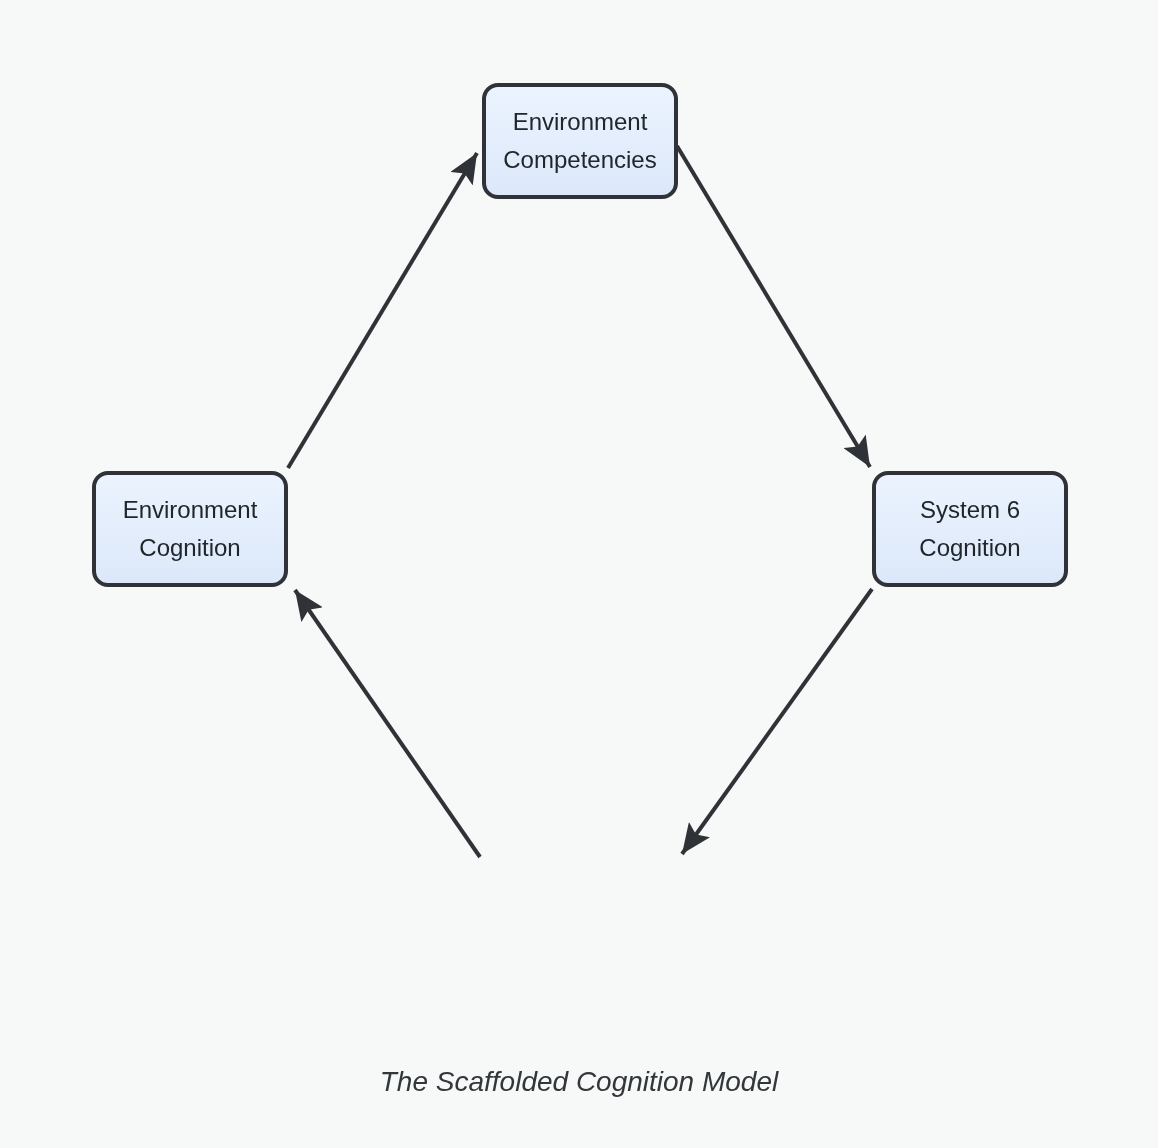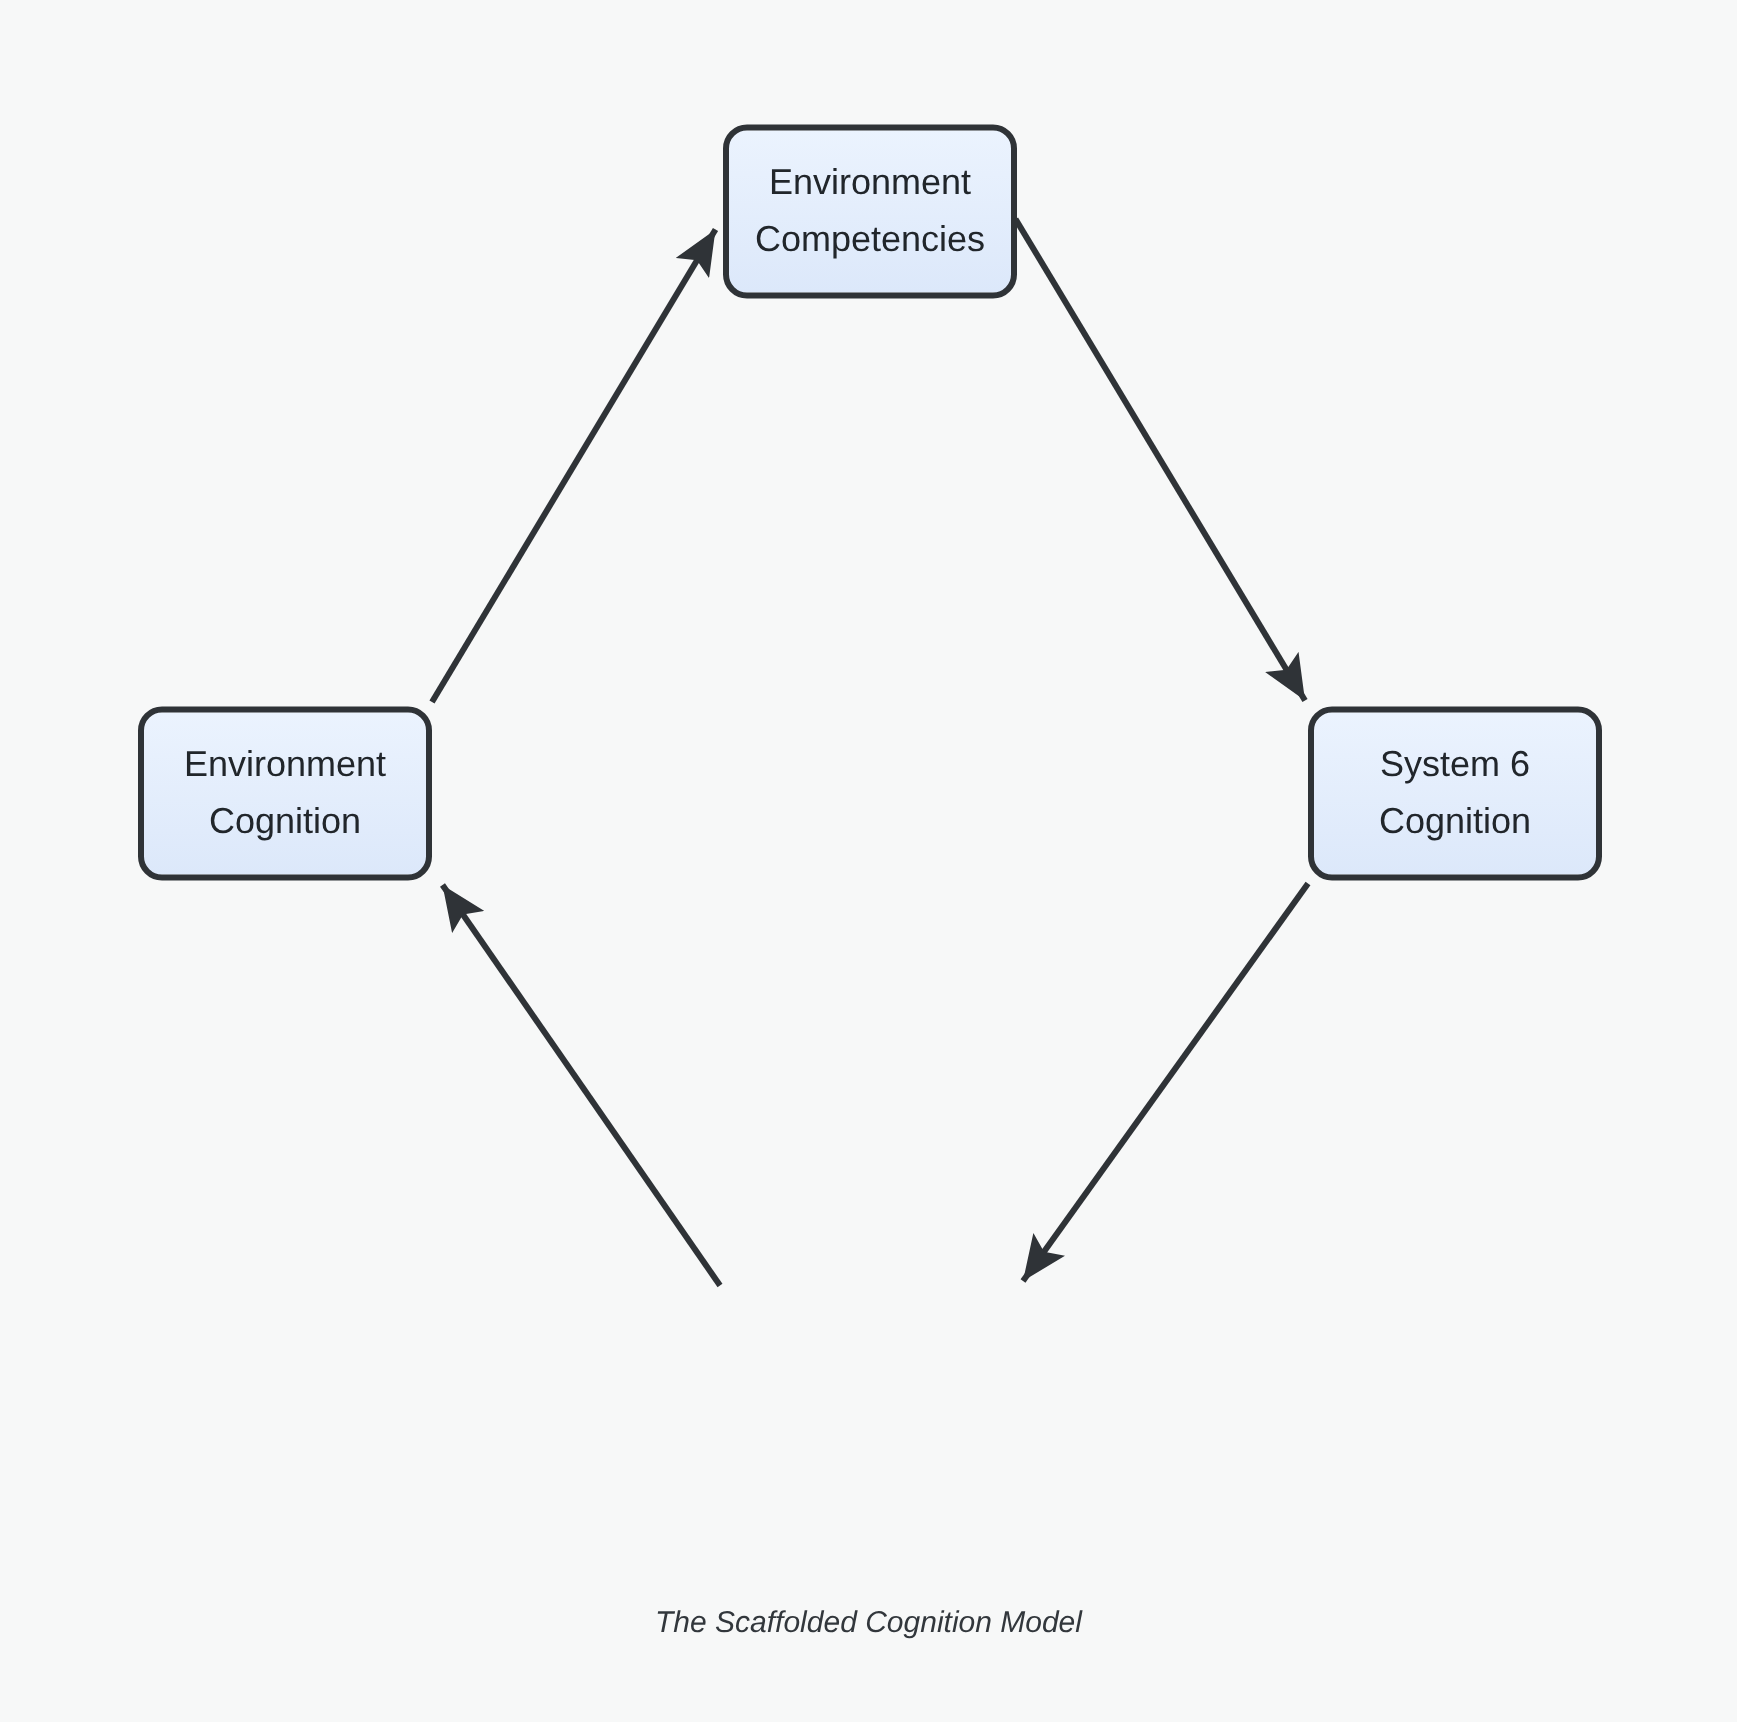--- a/index.html
+++ b/index.html
@@ -58,21 +58,21 @@
   .node-right  { left: 872px; top: 471px; }
   .node-bottom { left: 482px; top: 858px; }
   .node-left   { left:  92px; top: 471px; }
   .caption {
     position: absolute;
     left: 0;
     top: 1064px;
     width: 100%;
     text-align: center;
     font-style: italic;
-    font-size: 20px;
+    font-size: 28px;
     line-height: 36px;
     color: var(--caption-text);
   }
 </style>
 </head>
 <body>
 
 <div class="canvas">
 
   <svg class="edges-layer" width="1158" height="1148" viewBox="0 0 1158 1148" xmlns="http://www.w3.org/2000/svg">

